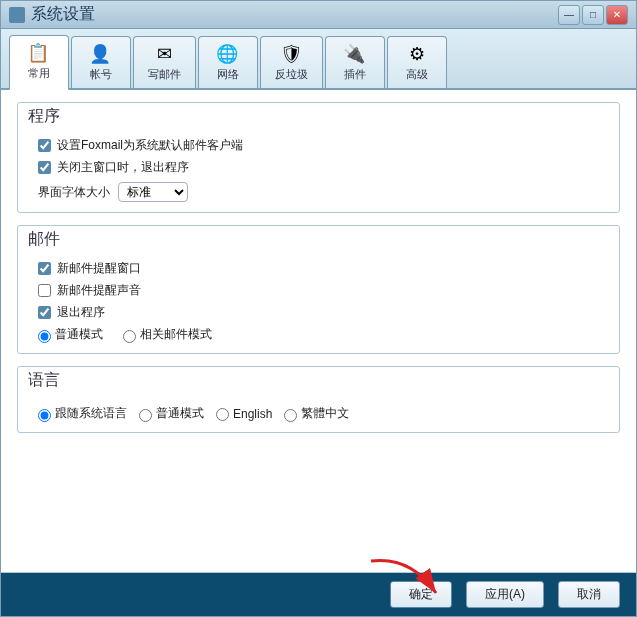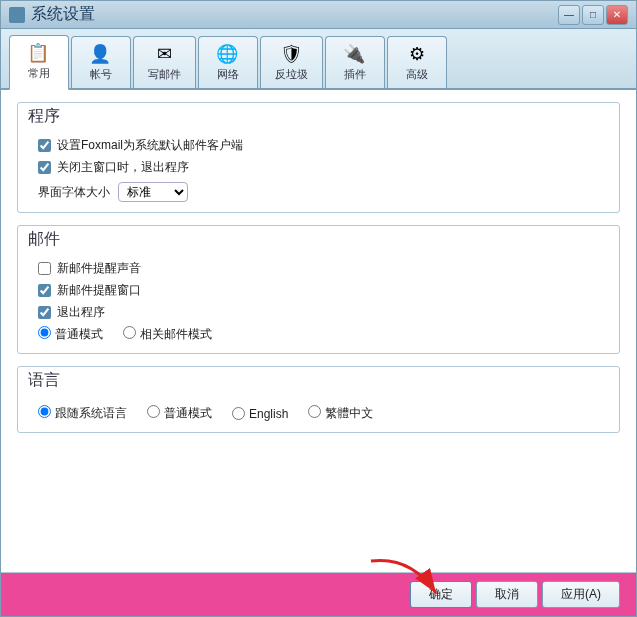--- a/index.html
+++ b/index.html
@@ -168,39 +168,39 @@
     }
     
     .mode-row {
       display: flex;
       align-items: center;
       gap: 20px;
       margin-top: 4px;
     }
     .mode-item {
       display: flex;
-      align-items: flex-start;
+      align-items: flex-end;
       gap: 4px;
     }
     
     .lang-row {
       display: flex;
       align-items: center;
-      gap: 20px;
+      gap: 12px;
       margin-top: 4px;
     }
     
     .bottom-bar {
       display: flex;
       justify-content: flex-end;
       align-items: center;
       padding: 8px 16px;
-      background: #ec4899;
+      background: #0c4a6e;
       border-top: 1px solid #b0c8d8;
-      gap: 4px;
+      gap: 14px;
       flex-shrink: 0;
       position: relative;
     }
     .btn {
       padding: 4px 18px;
       font-size: 12px;
       font-family: "Microsoft YaHei", sans-serif;
       border: 1px solid #7a9eb5;
       border-radius: 3px;
       background: linear-gradient(to bottom, #f5f9fc, #ddeaf3);
@@ -282,26 +282,26 @@
             <option>大</option>
           </select>
         </div>
       </div>
     </div>
 
     <div class="section">
       <div class="section-title">邮件</div>
       <div class="section-body">
         <div class="checkbox-row">
+          <input type="checkbox" checked="" style="">
+          <span class="checkbox-label">新邮件提醒窗口</span>
+        </div>
+        <div class="checkbox-row">
           <input type="checkbox" style="">
           <span class="checkbox-label">新邮件提醒声音</span>
-        </div>
-        <div class="checkbox-row">
-          <input type="checkbox" checked="" style="">
-          <span class="checkbox-label">新邮件提醒窗口</span>
         </div>
         <div class="checkbox-row">
           <input type="checkbox" checked="" style="">
           <span class="checkbox-label">退出程序</span>
         </div>
         <div class="mode-row">
           <div class="mode-item">
             <input type="radio" name="mode" checked="" style="">
             <span class="radio-label">普通模式</span>
           </div>
@@ -343,16 +343,16 @@
 
     <svg class="red-arrow" style="position:absolute; right:185px; bottom:10px; width:90px; height:55px;" viewBox="0 0 90 55">
       <defs>
         <marker id="arrowhead" markerWidth="8" markerHeight="6" refX="8" refY="3" orient="auto">
           <polygon points="0 0, 8 3, 0 6" fill="#dd2222"></polygon>
         </marker>
       </defs>
       <path d="M10,10 Q50,5 75,42" stroke="#dd2222" stroke-width="3" fill="none" marker-end="url(#arrowhead)"></path>
     </svg>
     <button class="btn default">确定</button>
+    <button class="btn">应用(A)</button>
     <button class="btn">取消</button>
-    <button class="btn">应用(A)</button>
   </div>
 </div>
 
 </body></html>

